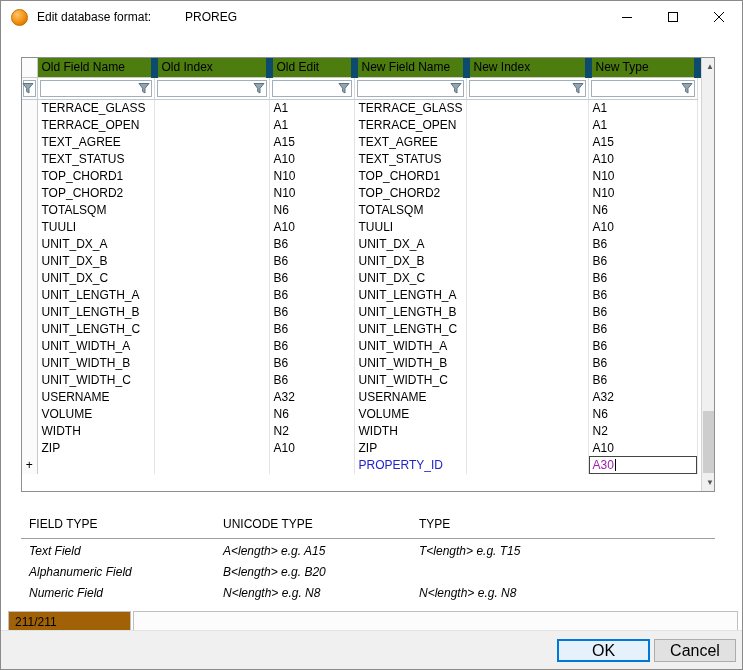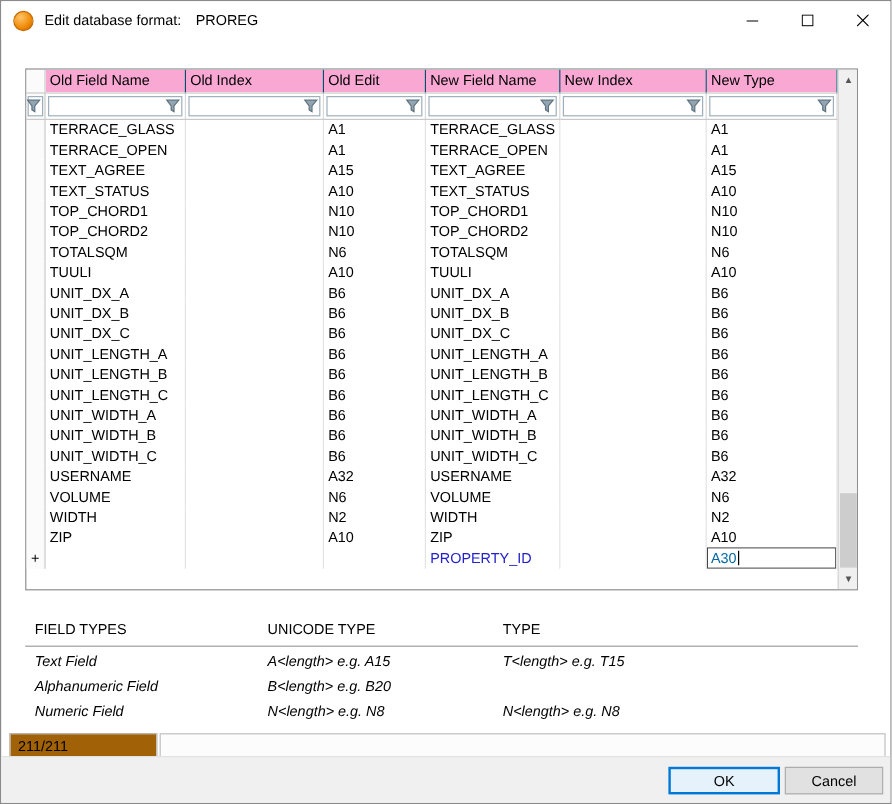--- a/index.html
+++ b/index.html
@@ -23,21 +23,21 @@
     background: #ffffff;
     display: flex; align-items: center;
   }
   .app-icon {
     width: 17px; height: 17px; border-radius: 50%;
     margin-left: 10px; flex: 0 0 auto;
     background: radial-gradient(circle at 35% 30%, #ffc469, #ef8b07 60%, #c06300);
     border: 1px solid #c96a00;
   }
   .title { margin-left: 9px; white-space: nowrap; }
-  .title .db { margin-left: 12px; }
+  .title .db { margin-left: 34px; }
   .caption { position: absolute; right: 0; top: 0; display: flex; height: 32px; }
   .capbtn {
     width: 46px; height: 32px;
     display: flex; align-items: center; justify-content: center;
     cursor: default;
   }
   .capbtn svg { display: block; }
   
   .grid-box {
     position: absolute; left: 20px; top: 56px;
@@ -45,23 +45,23 @@
     border: 1px solid #8f8f8f;
     background: #fff;
     display: flex;
     overflow: hidden;
   }
   table.grid { border-collapse: collapse; table-layout: fixed; width: 675px; align-self: flex-start; }
   table.grid th {
     font-weight: normal; text-align: left;
     padding: 2px 4px;
     height: 19px;
-    border-right: 1px solid #0c4a6e;
+    border-right: 7px solid #0c4a6e;
     border-bottom: 1px solid #c9c9c9;
-    background: #f9a8d4;
+    background: #4d7c0f;
     white-space: nowrap; overflow: hidden;
   }
   td.filter-cell {
     padding: 2px;
     height: 22px;
     border-right: 1px solid #d9d9d9;
     border-bottom: 1px solid #c9c9c9;
   }
   .filterbox {
     position: relative;
@@ -85,21 +85,21 @@
   }
   tr.new-row td { color: #2222cc; height: 18px; }
   tr.new-row td.rowhdr-col { color: #000; font-size: 12px; }
   td.edit-td { padding: 0 !important; }
   .editbox {
     height: 18px;
     border: 1px solid #444;
     background: #fff;
     display: flex; align-items: center;
     padding: 0 3px;
-    color: #0369a1;
+    color: #a21caf;
   }
   .caret { width: 1px; height: 12px; background: #000; margin-left: 1px; }
   
   .vscroll {
     width: 18px; margin-left: auto; height: 100%;
     background: #f0f0f0;
     border-left: 1px solid #d4d4d4;
     position: relative;
     flex: 0 0 18px;
   }
@@ -137,21 +137,21 @@
     background: #f0f0f0;
     border-top: 1px solid #e2e2e2;
   }
   .footer-inner {
     position: absolute; right: 6px; top: 8px;
     display: flex; gap: 4px;
   }
   .btn {
     height: 23px;
     font-family: "Liberation Sans", sans-serif;
-    font-size: 12px;
+    font-size: 16px;
     background: #e1e1e1;
     border: 1px solid #adadad;
     cursor: default;
   }
   .btn-ok { width: 93px; border: 2px solid #0078d7; background: #e5f1fb; }
   .btn-cancel { width: 82px; }
 </style>
 </head>
 <body>
 
@@ -469,21 +469,21 @@
     </table>
     <div class="vscroll">
       <div class="sb-arrow sb-up">▲</div>
       <div class="sb-thumb"></div>
       <div class="sb-arrow sb-down">▼</div>
     </div>
   </div>
 
   <div class="legend">
     <div class="legend-grid legend-head" id="legend-header">
-        <span>FIELD TYPES</span>
+        <span>FIELD TYPE</span>
         <span>UNICODE TYPE</span>
         <span>TYPE</span>
       </div>
     <hr class="legend-sep">
     <div id="legend-rows">
         <div class="legend-row-grid">
           <span>Text Field</span>
           <span>A&lt;length&gt; e.g. A15</span>
           <span>T&lt;length&gt; e.g. T15</span>
         </div>

